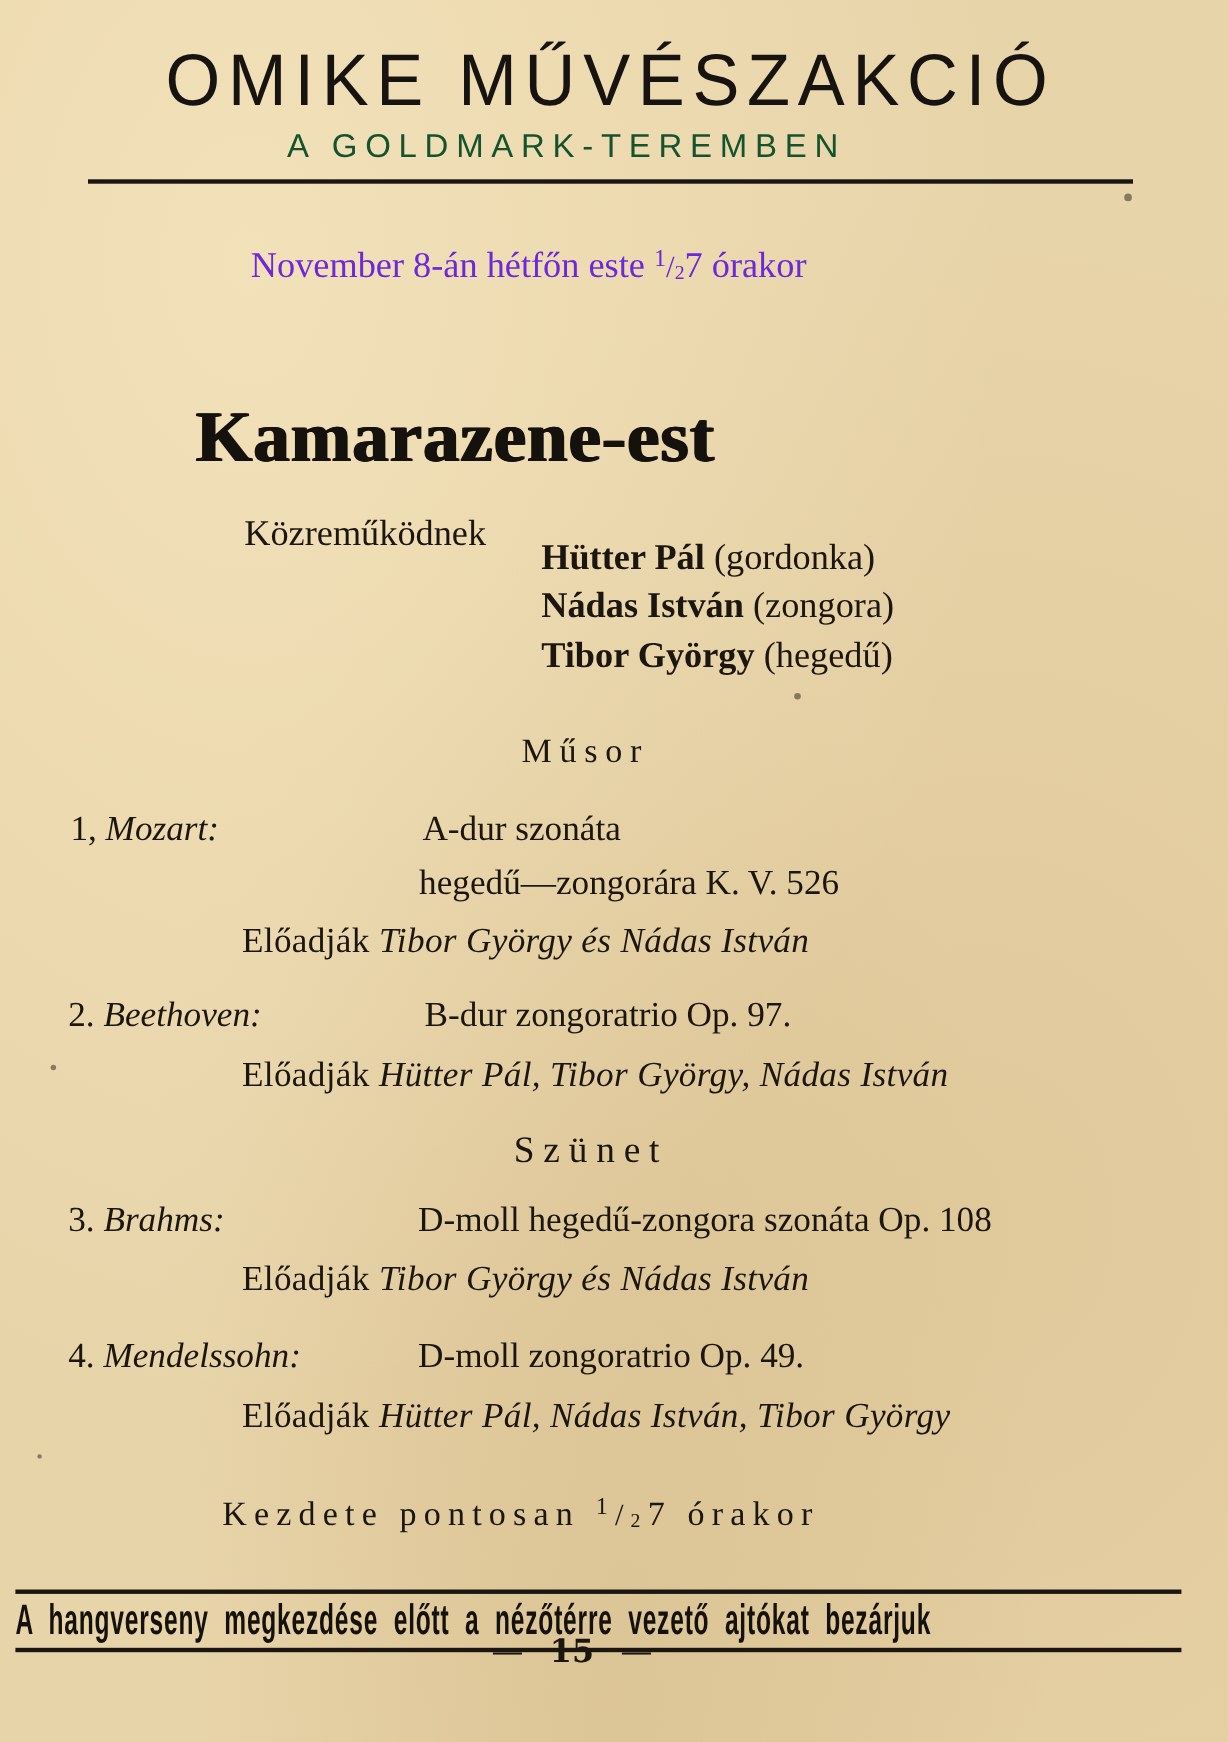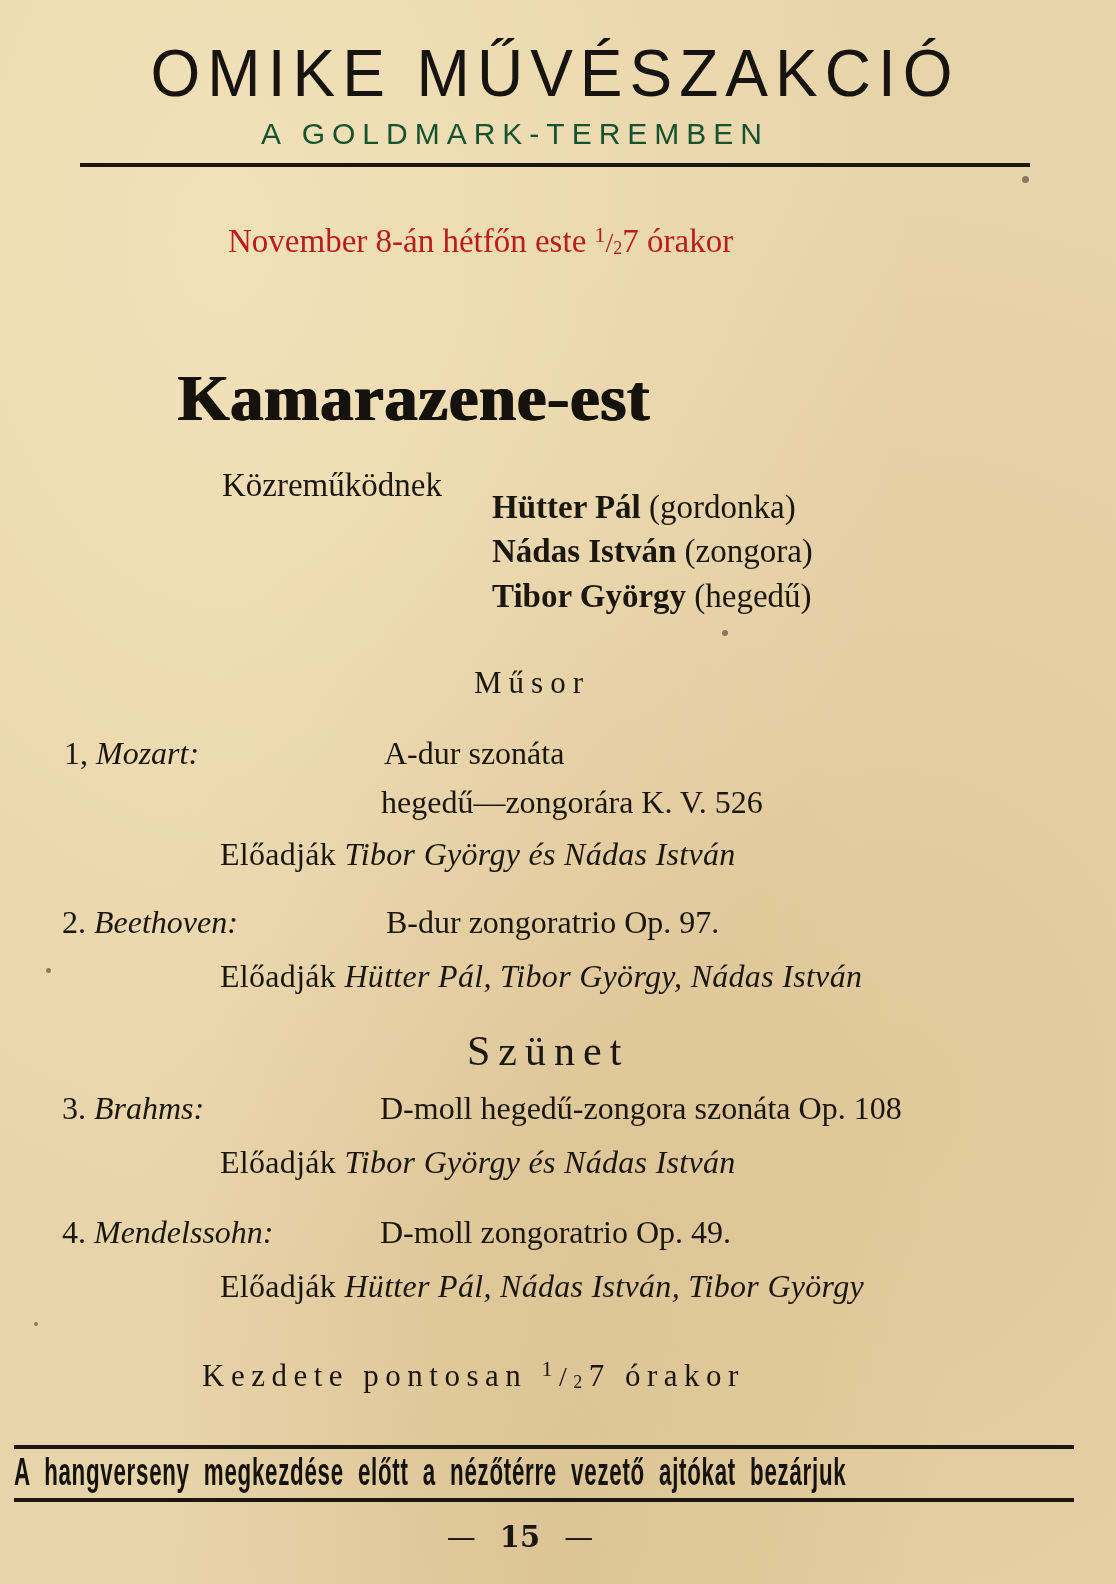--- a/index.html
+++ b/index.html
@@ -25,58 +25,58 @@
   #venue {
     top: 117px; left: 80px; width: 870px; text-align: center;
     font-family: "Liberation Sans", sans-serif;
     font-size: 30px; letter-spacing: 7px; color: #14532d;
   }
   .rule { position: absolute; height: 4px; background: #1b1612; }
   #rule-top { top: 163px; left: 80px; width: 950px; }
   #rule-mid { top: 1445px; left: 14px; width: 1060px; }
   #rule-bottom { top: 1498px; left: 14px; width: 1060px; }
 
-  #date-line { top: 222px; left: 228px; font-size: 33px; color: #b91c1c; }
+  #date-line { top: 222px; left: 228px; font-size: 33px; color: #6d28d9; }
   .frac { font-size: 22px; vertical-align: 10px; }
   .frac-slash { font-size: 28px; }
   .frac-den { font-size: 18px; vertical-align: -2px; }
 
   #event-title {
     top: 360px; left: 178px; font-family: Liberation Serif, serif; font-weight: 900;
     font-size: 66px; letter-spacing: 1px; color: #15110d;
     text-shadow: 1px 0 0 #15110d, -1px 0 0 #15110d;
   }
 
   #performers-label { top: 467px; left: 222px; font-size: 33px; }
   .performer { position: absolute; left: 492px; font-size: 33px; white-space: nowrap; }
   .performer .pname { font-weight: 700; }
   #performer-0 { top: 489px; }
   #performer-1 { top: 533px; }
   #performer-2 { top: 578px; }
   #program-heading { top: 665px; left: 474px; font-size: 31px; letter-spacing: 7px; }
-  #intermission { top: 1027px; left: 467px; font-size: 42px; letter-spacing: 8px; }
+  #intermission { top: 1027px; left: 467px; font-size: 34px; letter-spacing: 8px; }
 
   .num { position: absolute; font-size: 32px; white-space: nowrap; text-align: right; }
   .num .composer { font-style: italic; font-family: "Liberation Serif", serif; }
   .work { position: absolute; font-size: 32px; white-space: nowrap; }
   .perf { position: absolute; font-size: 32px; white-space: nowrap; letter-spacing: 0.3px; }
   .perf .who { font-style: italic; }
 
   #start-note { top: 1345px; left: 202px; font-size: 31px; letter-spacing: 6.5px; margin-top: 11px; }
 
   #notice {
     top: 1450px; left: 14px; width: 1060px;
     font-family: "Liberation Sans", sans-serif; font-weight: 700;
     font-size: 31px; letter-spacing: 1px;
     transform: scaleX(0.72) scaleY(1.25); transform-origin: left top;
     white-space: nowrap; color: #15110d;
     word-spacing: 10px;
   }
   #page-number {
-    top: 1520px; left: 0; width: 1040px; text-align: center;
+    top: 1484px; left: 0; width: 1040px; text-align: center;
     font-family: "DejaVu Serif", serif; font-weight: 700; font-size: 29px;
   }
   #page-number .dash { font-weight: 400; display: inline-block; margin: 0 24px; }
   .speck { position: absolute; background: #3a2e22; border-radius: 50%; opacity: 0.55; }
 </style>
 </head>
 <body>
 
 <div class="abs" id="org-title">OMIKE MŰVÉSZAKCIÓ</div>
 <div class="abs" id="venue">A GOLDMARK-TEREMBEN</div>

